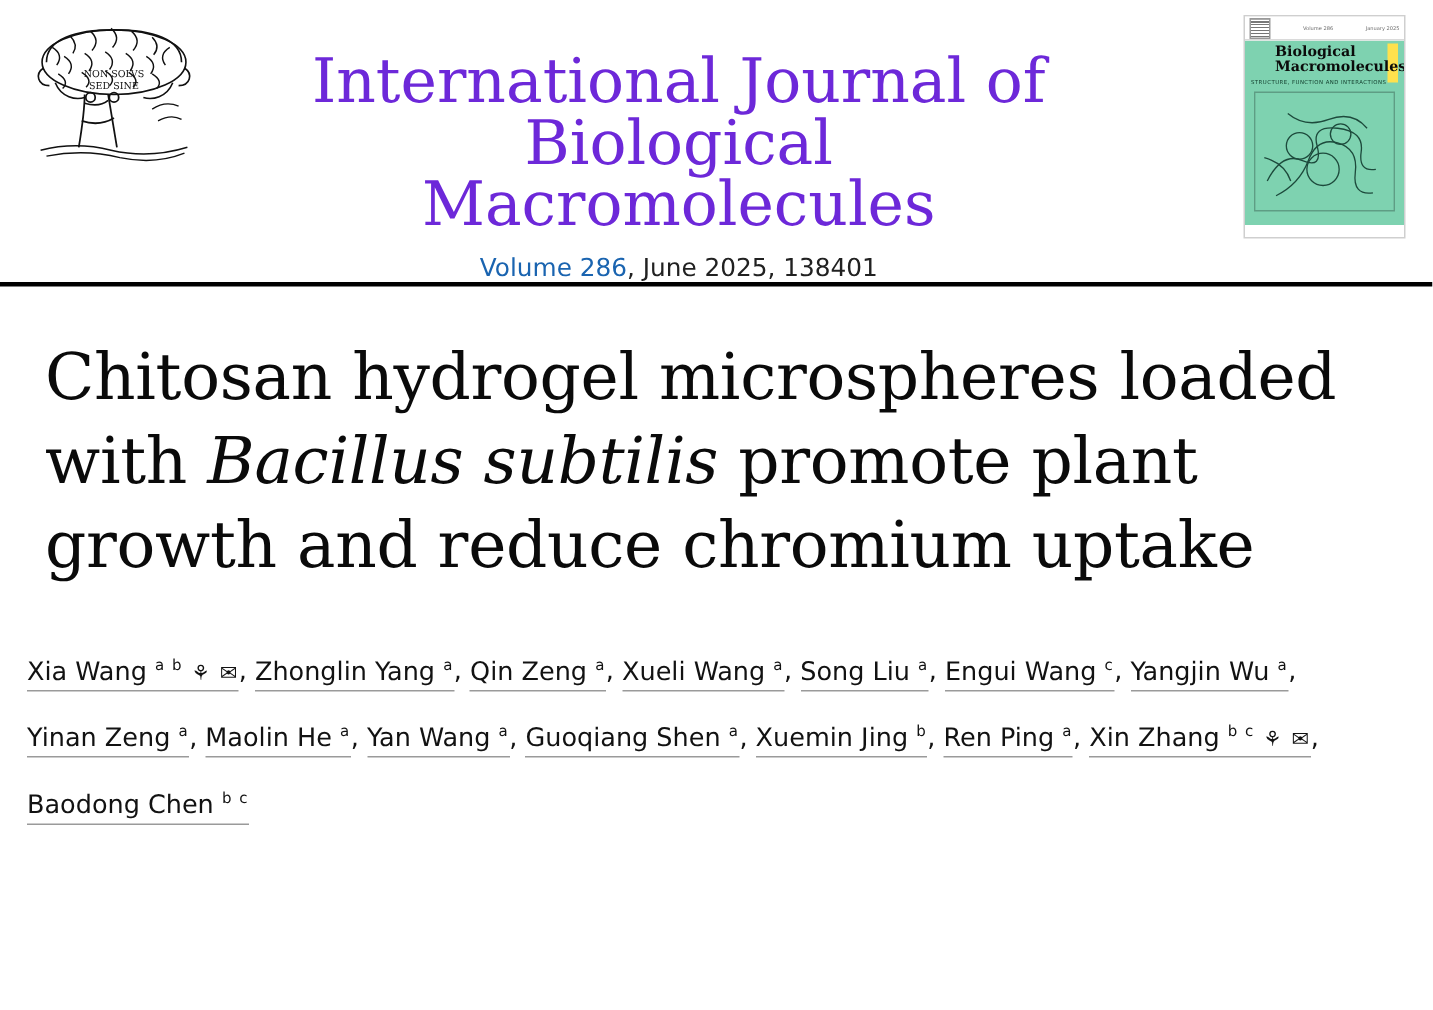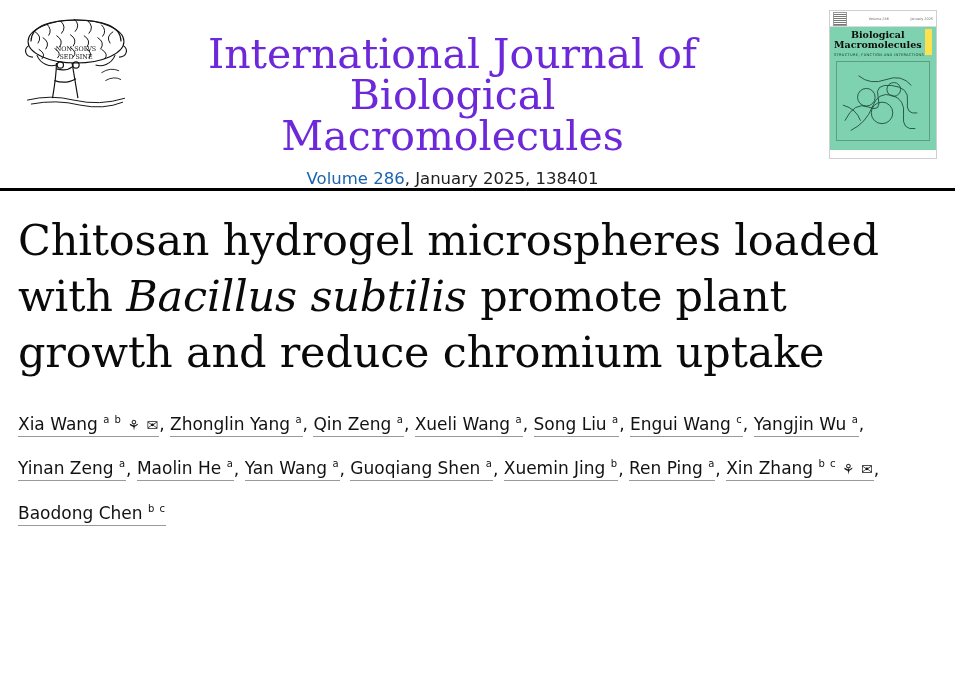--- a/index.html
+++ b/index.html
@@ -106,28 +106,28 @@
       repeating-linear-gradient(0deg,#777 0 1px,transparent 1px 2px);
     border: 0.5px solid #999;
   }
   .cover-greenblock {
     position: absolute;
     left: 0; right: 0; top: 16px; bottom: 0;
     background: #7ed2b0;
   }
   .cover-title {
     position: absolute;
-    left: 4px;
+    left: 20px;
     top: 19px;
     font-family: "DejaVu Serif", serif;
     font-size: 9.5px;
     line-height: 10px;
     color: #0b0b0b;
     font-weight: bold;
-    text-align: center;
+    text-align: left;
   }
   .cover-sub {
     position: absolute;
     left: 4px;
     top: 42px;
     font-family: "DejaVu Sans", sans-serif;
     font-size: 3.6px;
     letter-spacing: 0.3px;
     color: #14402f;
   }
@@ -157,21 +157,21 @@
   .header-rule {
     position: absolute;
     left: 0; right: 0;
     top: 188px;
     height: 3px;
     background: #000000;
   }
 
   
   .paper-title {
-    margin: 0;
+    margin: 12px;
     padding: 24px 18px 0 18px;
     font-family: "DejaVu Serif", serif;
     font-weight: normal;
     font-size: 43px;
     line-height: 56px;
     color: #0a0a0a;
     letter-spacing: -0.2px;
   }
   .paper-title .it { font-style: italic; }
 
@@ -238,21 +238,21 @@
       </g>
       <text x="60" y="36" font-family="DejaVu Serif, serif" font-size="6.5" text-anchor="middle" fill="#111">NON SOLVS</text>
       <text x="60" y="44" font-family="DejaVu Serif, serif" font-size="6.5" text-anchor="middle" fill="#111">SED SINE</text>
     </svg>
   </div>
 
   <div class="journal-block">
     <div class="journal-title">International Journal of Biological</div>
     <div class="journal-title">Macromolecules</div>
     <div class="journal-meta">
-      <span class="vol">Volume 286</span><span>, January 2025, 138401</span>
+      <span class="vol">Volume 286</span><span>, June 2025, 138401</span>
     </div>
   </div>
 
   <div class="cover">
     <div class="cover-inner">
       <div class="cover-greenblock"></div>
       <div class="cover-topbar">
         <span class="cover-logo"></span>
         <span>Volume 286</span>
         <span>January 2025</span>

